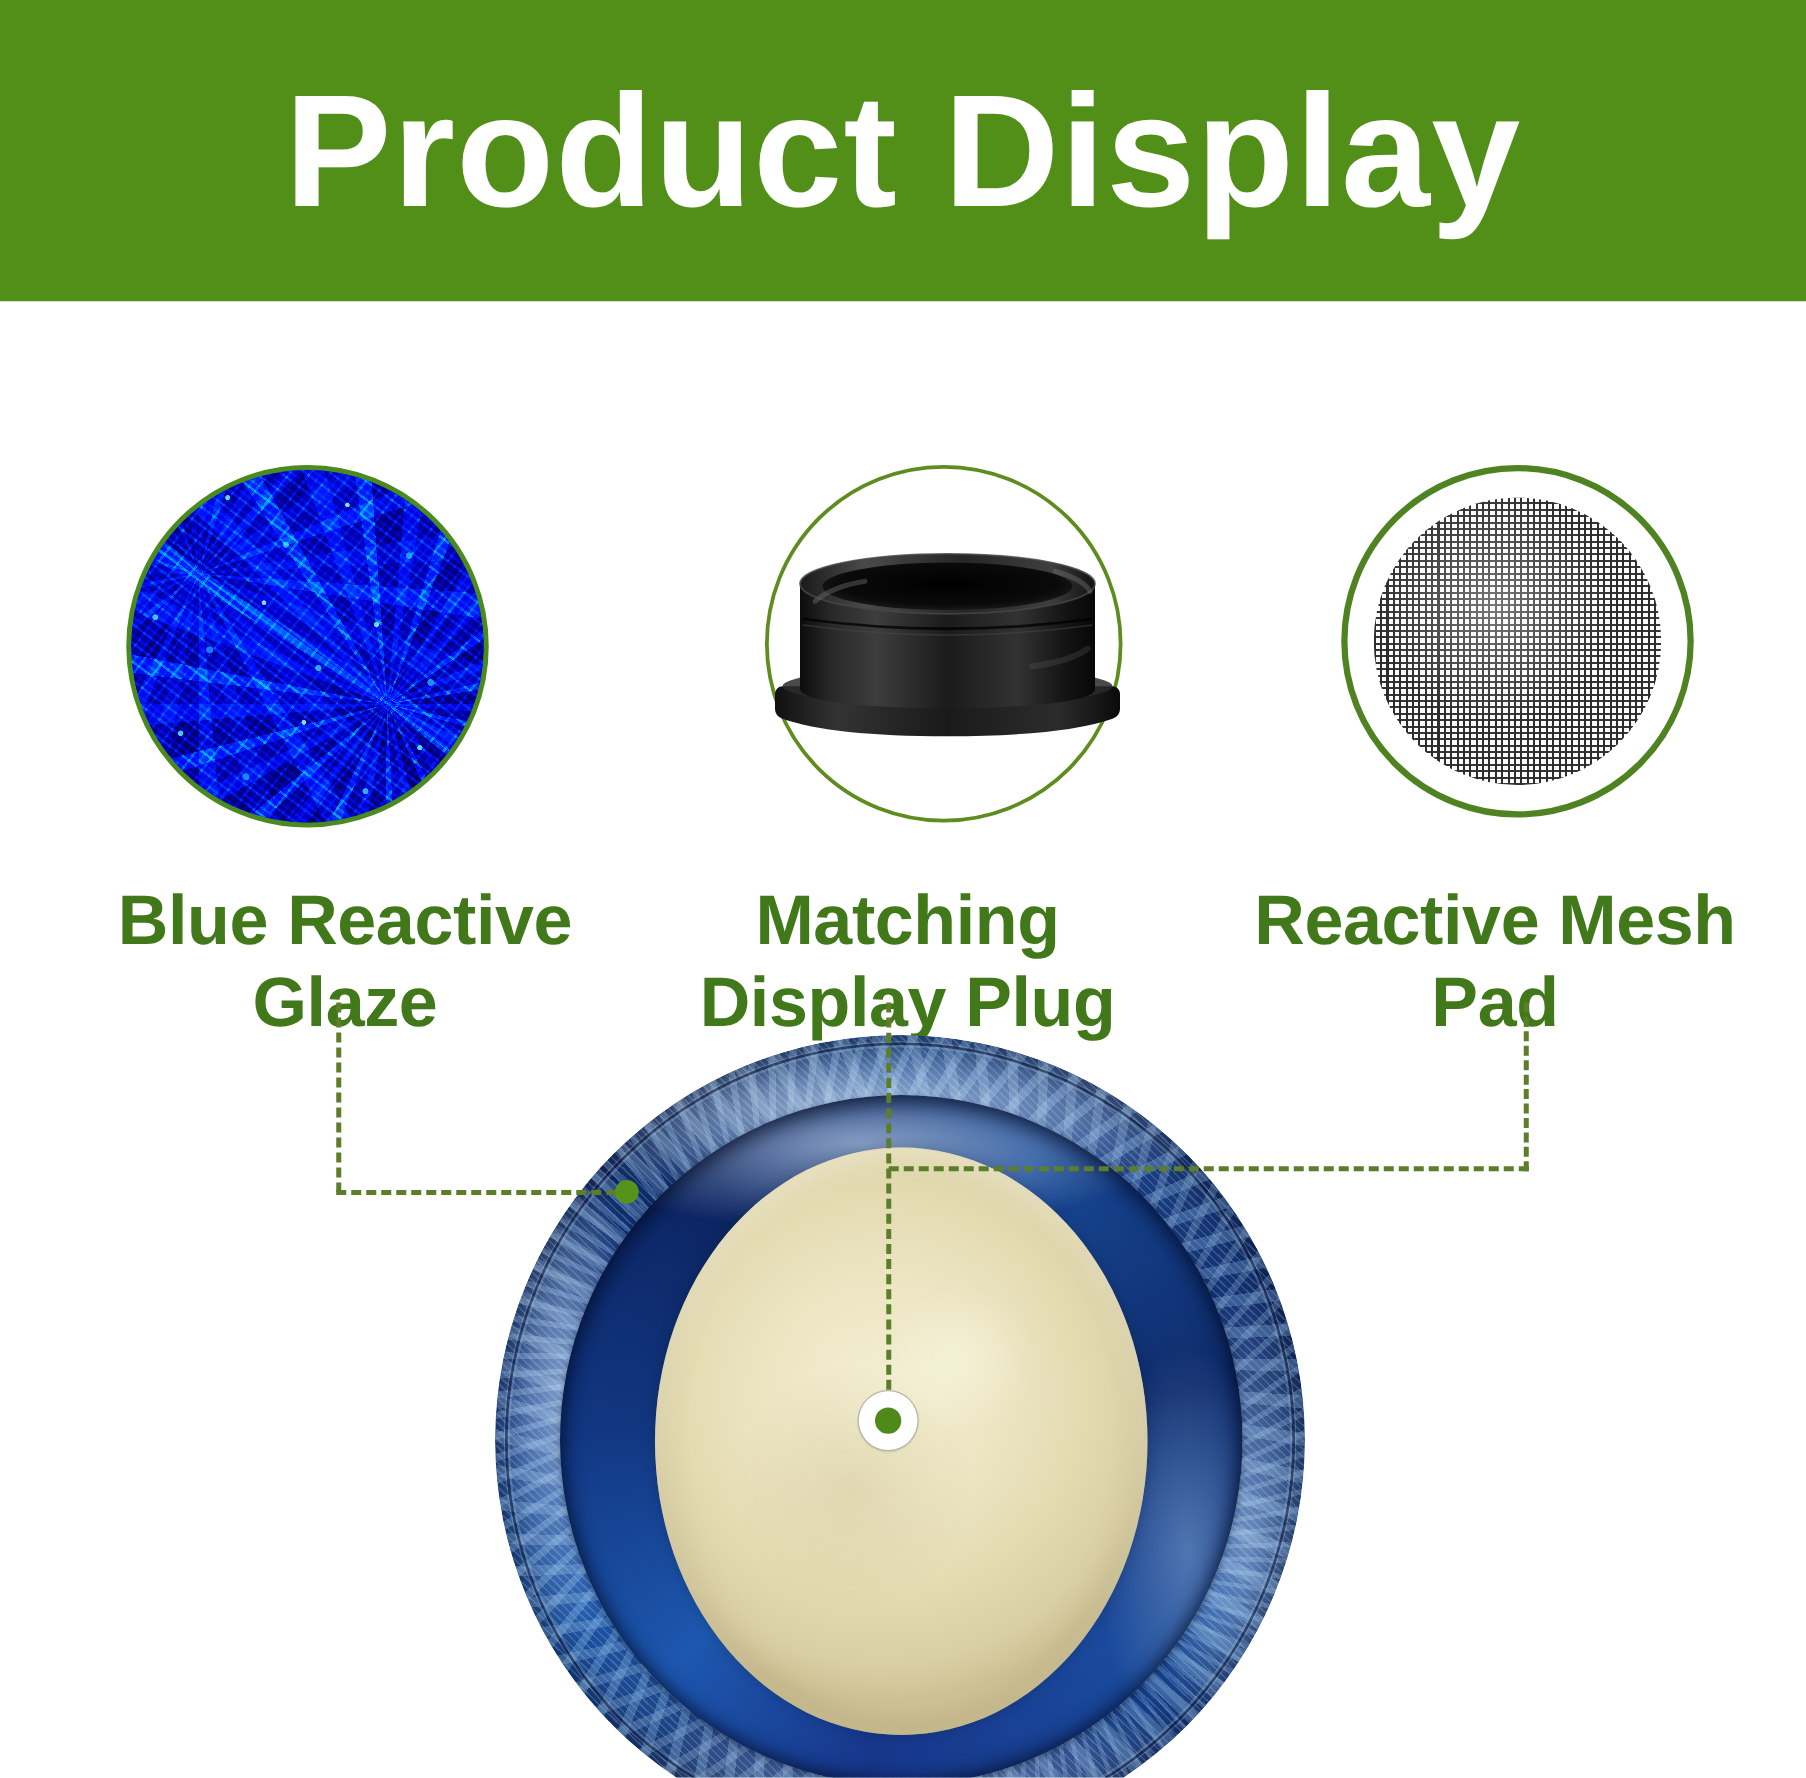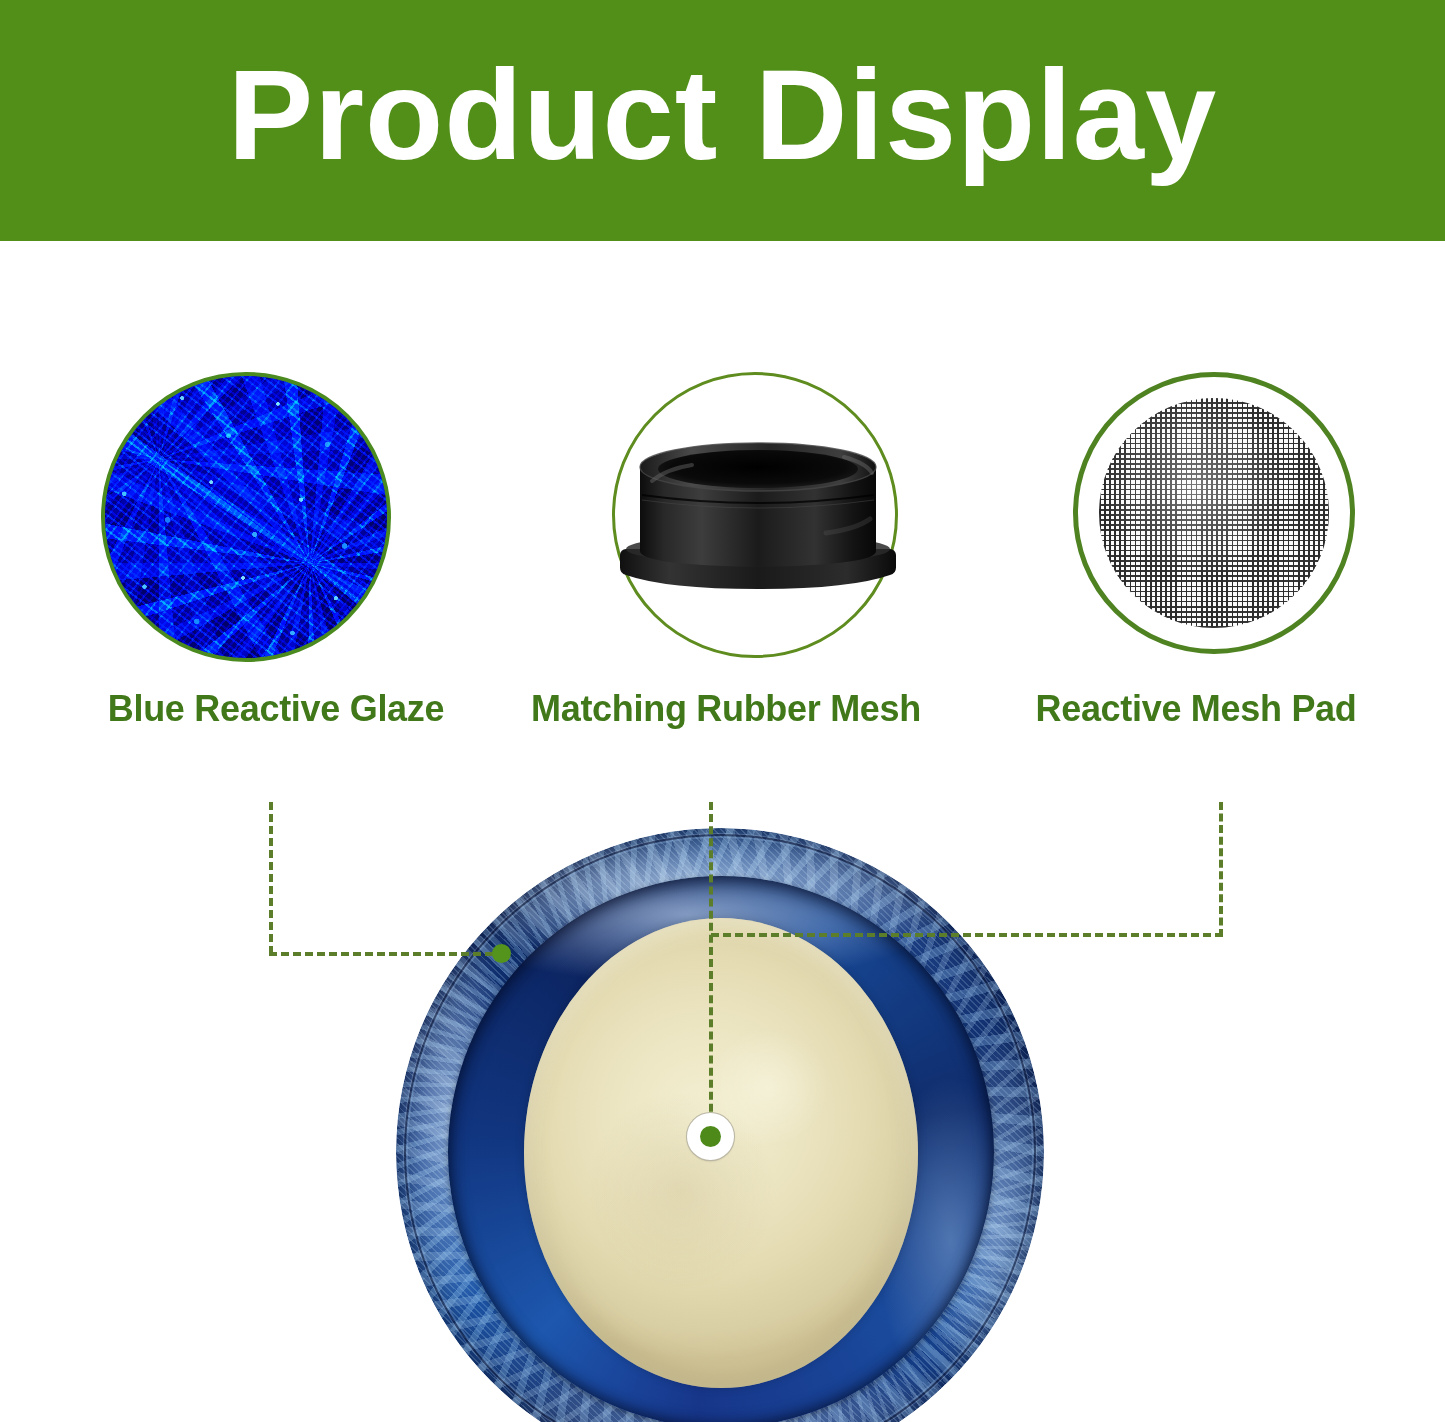--- a/index.html
+++ b/index.html
@@ -153,21 +153,21 @@
     background:
       radial-gradient(circle at 42% 38%, rgba(255,255,255,.35) 0%, rgba(255,255,255,0) 48%),
       radial-gradient(circle at 50% 50%, rgba(255,255,255,0) 72%, rgba(255,255,255,.55) 96%);
   }
 
   
   .feature-label {
     position: absolute;
     text-align: center;
     color: #41781a;
-    font-size: 36px;
+    font-size: 56px;
     font-weight: bold;
     line-height: 1.18;
     font-family: "Liberation Sans", sans-serif;
     letter-spacing: -0.3px;
   }
   #label-1 { left: 66px;  top: 688px; width: 420px; }
   #label-2 { left: 500px; top: 688px; width: 452px; }
   #label-3 { left: 986px; top: 688px; width: 420px; }
   .v-dash {
     position: absolute;
@@ -293,21 +293,21 @@
   .bowl-floor::after {
     content: "";
     position: absolute;
     inset: 0;
     border-radius: 50%;
     background:
       radial-gradient(ellipse 34% 30% at 40% 58%, rgba(196,182,134,.30) 0%, rgba(196,182,134,0) 70%),
       radial-gradient(ellipse 22% 18% at 62% 36%, rgba(255,255,240,.40) 0%, rgba(255,255,240,0) 72%);
   }
 
-  .no-select { user-select: none; }
+  .no-select { user-select: none; margin-top: 15px; }
 </style>
 </head>
 <body>
 
 <div id="stage">
 
   <div class="banner">
     <div class="banner-title no-select">Product Display</div>
   </div>
 
@@ -373,21 +373,21 @@
     </div>
   </div>
 
   <div class="feature" id="feature-3">
     <div class="feature-circle" id="circle-3">
       <div class="mesh-disc"></div>
     </div>
   </div>
 
   <div class="feature-label no-select" id="label-1">Blue Reactive Glaze</div>
-  <div class="feature-label no-select" id="label-2">Matching Rubber Mesh</div>
+  <div class="feature-label no-select" id="label-2">Matching Display Plug</div>
   <div class="feature-label no-select" id="label-3">Reactive Mesh Pad</div>
 
   <div id="bowl">
     <div class="bowl-outer"></div>
     <div class="bowl-speckle"></div>
     <div class="bowl-rim-edge"></div>
     <div class="bowl-inner-step"></div>
     <div class="bowl-floor"></div>
   </div>
 

